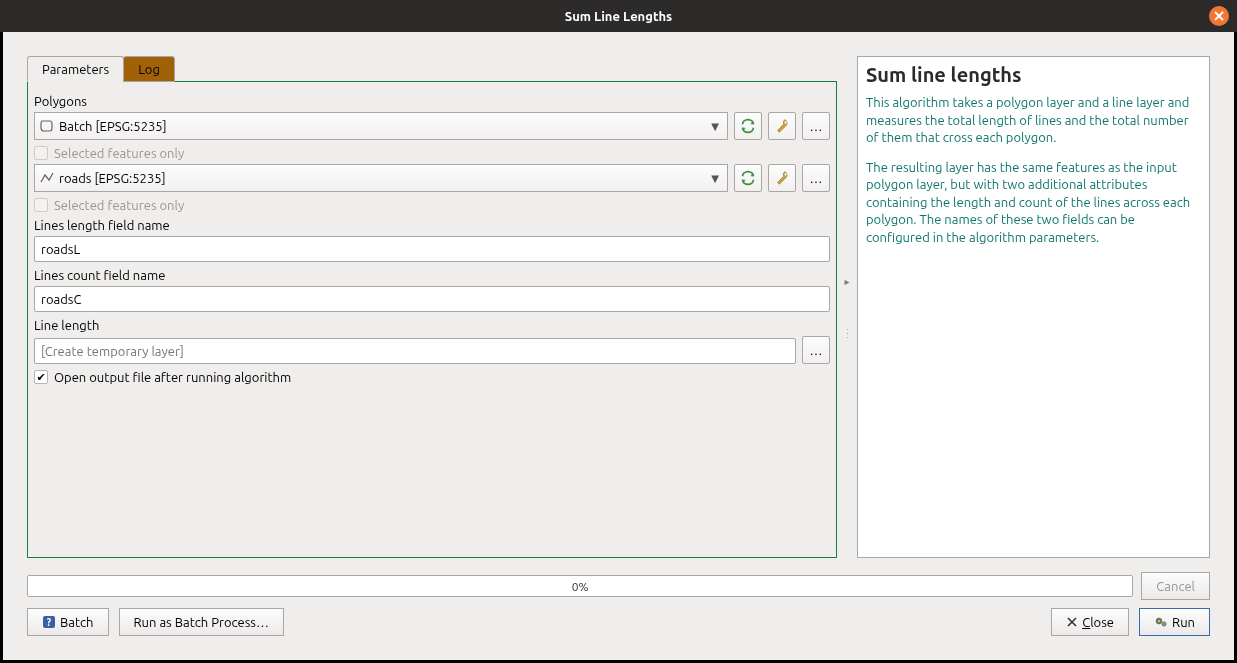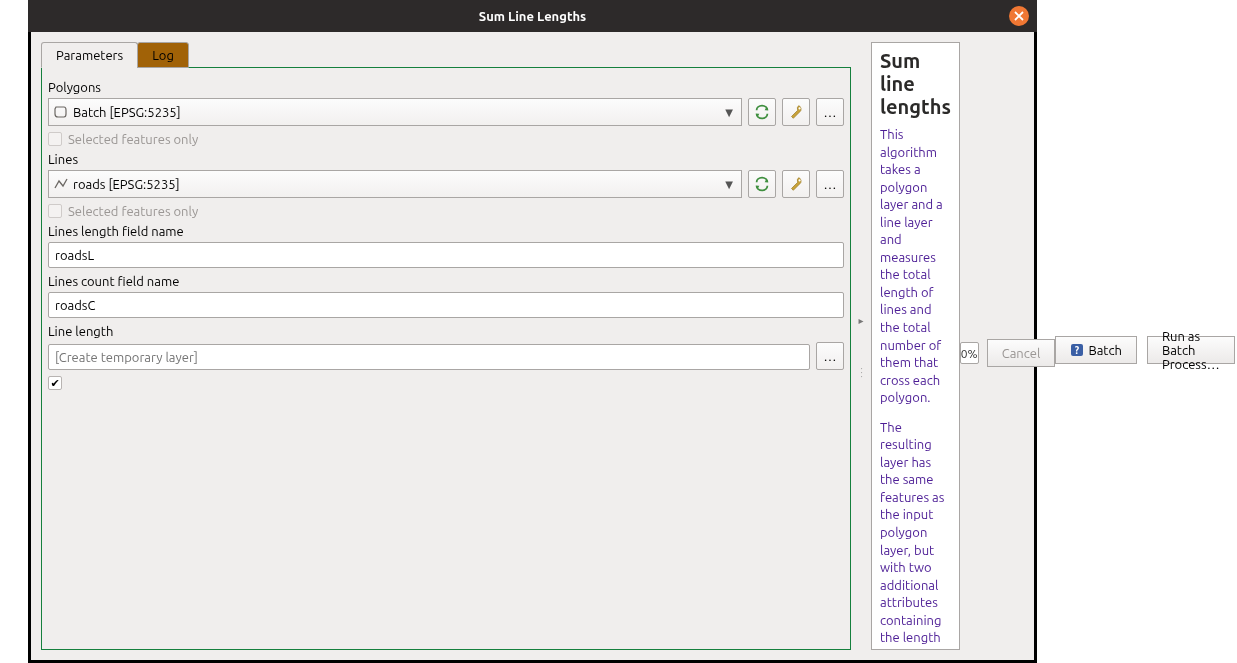--- a/index.html
+++ b/index.html
@@ -1,21 +1,21 @@
 <!DOCTYPE html>
 <html><head>
 <meta charset="utf-8">
 <style>
 * { box-sizing: border-box; margin: 0; padding: 0; }
 body { font-family: "Segoe UI", "Ubuntu", "DejaVu Sans", sans-serif; font-size: 13px; background: #fff; color: #000; }
-.window { width: 1009px; height: 663px; background: #fff; position: relative; margin-left: 28px; }
+.window { width: 1237px; height: 663px; background: #fff; position: relative; }
 .titlebar { height: 32px; background: #2d2a2a; color: #fff; display: flex; align-items: center; justify-content: center; position: relative; font-weight: 600; font-size: 13px; }
 .titlebar .closebtn { position: absolute; right: 8px; top: 6px; width: 20px; height: 20px; background: #f07733; border-radius: 50%; display: flex; align-items: center; justify-content: center; font-size: 13px; font-weight: bold; color: #fff; cursor: pointer; }
 
-.dialog-body { position: absolute; top: 32px; left: 0; right: 0; bottom: 0; border: 3px solid #000; border-top: none; padding: 10px; background: #f0eeed; display: flex; flex-direction: row; }
+.dialog-body { position: absolute; top: 32px; left: 0; right: 0; bottom: 0; border: 3px solid #000; border-top: none; padding: 24px; background: #f0eeed; display: flex; flex-direction: column; }
 
 .main-row { display: flex; gap: 6px; flex: 1; min-height: 0; }
 
 
 .left-col { width: 810px; display: flex; flex-direction: column; position: relative; }
 .tabs-bar { display: flex; position: relative; z-index: 2; margin-bottom: -1px; }
 .tab { border: 1px solid #a9a6a4; background: #a16207; padding: 5px 14px; font-size: 13px; border-top-left-radius: 3px; border-top-right-radius: 3px; margin-right: -1px; cursor: pointer; }
 .tab.active { background: #f0eeed; border-bottom: 1px solid #f0eeed; }
 .tab-content { border: 1px solid #15803d; flex: 1; padding: 6px; background: #f0eeed; overflow: auto; }
 
@@ -40,21 +40,21 @@
 .output-row .textinput { flex: 1; }
 
 
 .splitter { width: 8px; display:flex; align-items:center; justify-content:center; color:#999; font-size:9px; }
 .collapser { font-size: 10px; color:#777; cursor:pointer; position:relative; }
 .splitter-dots { letter-spacing: -1px; line-height: 4px; }
 
 
 .right-col { flex: 1; border: 1px solid #a9a6a4; background: #fff; padding: 6px 8px; overflow: auto; }
 .right-col h2 { font-size: 20px; font-weight: 700; margin-bottom: 8px; color: #2b2a29; }
-.right-col p { font-size: 13px; line-height: 1.35; margin-bottom: 12px; color: #4c1d95; }
+.right-col p { font-size: 13px; line-height: 1.35; margin-bottom: 12px; color: #0f766e; }
 
 
 .progress-row { display: flex; gap: 8px; margin-top: 14px; align-items: center; }
 .progress { flex: 1; height: 22px; border: 1px solid #a9a6a4; background: #fff; border-radius: 2px; display: flex; align-items: center; justify-content: center; font-size: 12px; color: #333; }
 .btn { height: 28px; border: 1px solid #a9a6a4; background: linear-gradient(#fcfcfc,#eceae9); padding: 0 14px; border-radius: 0; display: inline-flex; align-items: center; gap: 4px; font-size: 13px; cursor: pointer; }
 .btn.disabled { color: #9a9694; cursor: default; }
 .btn.primary { border: 1.5px solid #3a6aa8; }
 .bottom-btn-row { display: flex; gap: 10px; margin-top: 8px; align-items: center; }
 .bottom-btn-row .spacer { flex: 1; }
 .underline { text-decoration: underline; text-decoration-thickness: 1px; text-underline-offset: 1px; }
@@ -107,21 +107,20 @@
             </div>
             <div class="iconbtn">
                 <span>…</span>
               </div>
           </div>
           <div class="check-row disabled">
             <span class="checkbox"></span>
             <span>Selected features only</span>
           </div>
 
-          <div class="field-label">Lines</div>
           <div class="row-combo">
             <div class="combo">
               <svg class="layer-icon" viewBox="0 0 16 14">
                 <path d="M2 11 L6 4 L10 9 L14 2" fill="none" stroke="#6b6763" stroke-width="1.3"></path>
               </svg>
               <span class="text">roads [EPSG:5235]</span>
               <span class="drop">▼</span>
             </div>
             <div class="iconbtn">
               <svg viewBox="0 0 20 20">
@@ -155,20 +154,21 @@
           <div class="field-label">Line length</div>
           <div class="output-row">
             <input type="text" class="textinput" placeholder="[Create temporary layer]" style="">
             <div class="iconbtn">
                 <span>…</span>
               </div>
           </div>
 
           <div class="check-row">
             <span class="checkbox">✔</span>
+            <span>Open output file after running algorithm</span>
           </div>
 
         </div>
       </div>
 
       <div class="splitter">
         <div style="display:flex;flex-direction:column;align-items:center;gap:40px;">
           <span class="collapser">▸</span>
           <span class="splitter-dots">·<br>·<br>·</span>
         </div>

